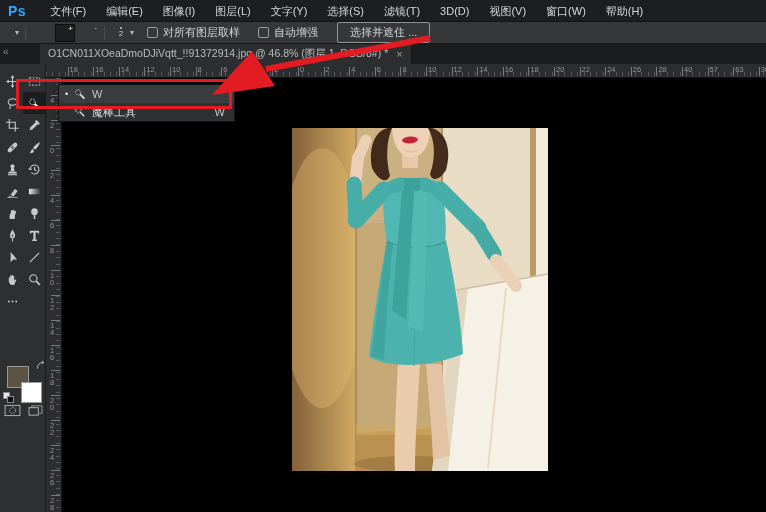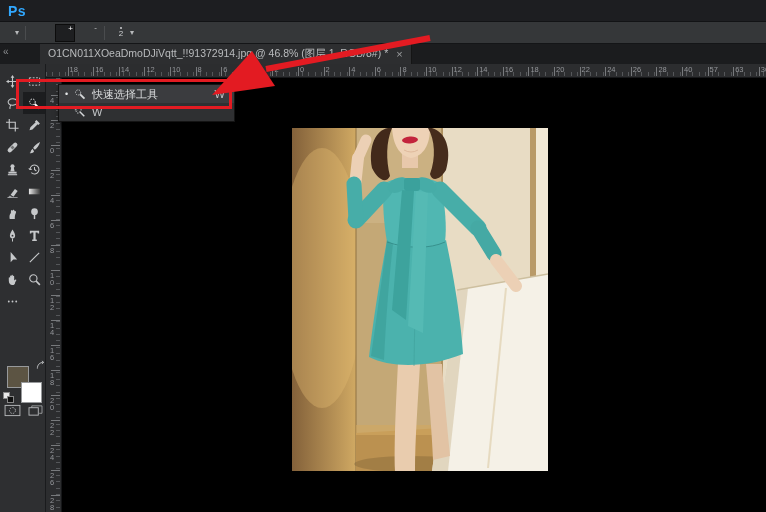--- a/index.html
+++ b/index.html
@@ -94,20 +94,33 @@
                 border:3px solid var(--red,#e31b22); z-index:50; pointer-events:none; }
   .annot-arrow { position:absolute; left:0; top:0; width:766px; height:512px; z-index:60; pointer-events:none; }
 </style>
 </head>
 <body>
 
 <div class="app">
 
   <div class="menubar">
     <span class="ps-logo">Ps</span>
+    <div id="menu-items" style="display:flex;">
+        <span class="menu-item">文件(F)</span>
+        <span class="menu-item">编辑(E)</span>
+        <span class="menu-item">图像(I)</span>
+        <span class="menu-item">图层(L)</span>
+        <span class="menu-item">文字(Y)</span>
+        <span class="menu-item">选择(S)</span>
+        <span class="menu-item">滤镜(T)</span>
+        <span class="menu-item">3D(D)</span>
+        <span class="menu-item">视图(V)</span>
+        <span class="menu-item">窗口(W)</span>
+        <span class="menu-item">帮助(H)</span>
+      </div>
   </div>
 
   <div class="optbar">
     <div class="preset">
       <span class="icon" id="preset-icon">
           <svg viewBox="0 0 14 14" fill="none" stroke="currentColor">
             <circle cx="4.8" cy="5.2" r="3" stroke-dasharray="1.6 1.3" stroke-width="1"></circle>
             <path d="M7.2 7.4L12.2 12.4" stroke-width="2.2"></path>
           </svg>
         </span>
@@ -143,20 +156,31 @@
         </button>
       </div>
     <div class="divider"></div>
     <div class="size-w">
       <span class="size-col">
         <span class="dot"></span>
         <span class="num">2</span>
       </span>
       <span class="chev">▾</span>
     </div>
+    <div id="chk-area" style="display:flex;">
+        <label class="chk">
+          <span class="box"></span>
+          <span>对所有图层取样</span>
+        </label>
+        <label class="chk">
+          <span class="box"></span>
+          <span>自动增强</span>
+        </label>
+      </div>
+    <button class="sam-btn">选择并遮住 ...</button>
   </div>
 
   <div class="tabbar">
     <span class="collapse">«</span>
     <div class="tab">
       <span class="title">O1CN011XOeaDmoDJiVqtt_!!91372914.jpg @ 46.8% (图层 1, RGB/8#) *</span>
       <span class="close">×</span>
     </div>
   </div>
 
@@ -480,31 +504,31 @@
 
   <div class="flyout" id="flyout">
       <div class="frow selected">
         <span class="bullet">•</span>
         <span class="ficon">
           <svg viewBox="0 0 14 14" fill="none" stroke="currentColor">
             <circle cx="4.8" cy="5.2" r="3" stroke-dasharray="1.6 1.3" stroke-width="1"></circle>
             <path d="M7.2 7.4L12.2 12.4" stroke-width="2.2"></path>
           </svg>
         </span>
-        <span class="flabel">快速选择工具</span>
         <span class="fkey">W</span>
       </div>
       <div class="frow">
         <span class="bullet"></span>
         <span class="ficon">
           <svg viewBox="0 0 14 14" fill="none" stroke="currentColor" stroke-width="1.1">
             <path d="M6.5 6.5L12 12" stroke-width="1.7"></path>
             <path d="M4.5 1v2M4.5 7.5v1.5M1 4.5h2M7.5 4.5H9M2.2 2.2l1.2 1.2M6.8 2.2L5.6 3.4M2.2 6.8l1.2-1.2"></path>
           </svg>
         </span>
+        <span class="flabel">魔棒工具</span>
         <span class="fkey">W</span>
       </div>
     </div>
 
   <div class="annot-rect"></div>
   <svg class="annot-arrow" viewBox="0 0 766 512">
     <line id="arrow-shaft" x1="430" y1="38" x2="266" y2="69" stroke="#e31b22" stroke-width="6"></line>
     <polygon id="arrow-head" points="212,95 252,51 275,86" fill="#e31b22"></polygon>
   </svg>
 

